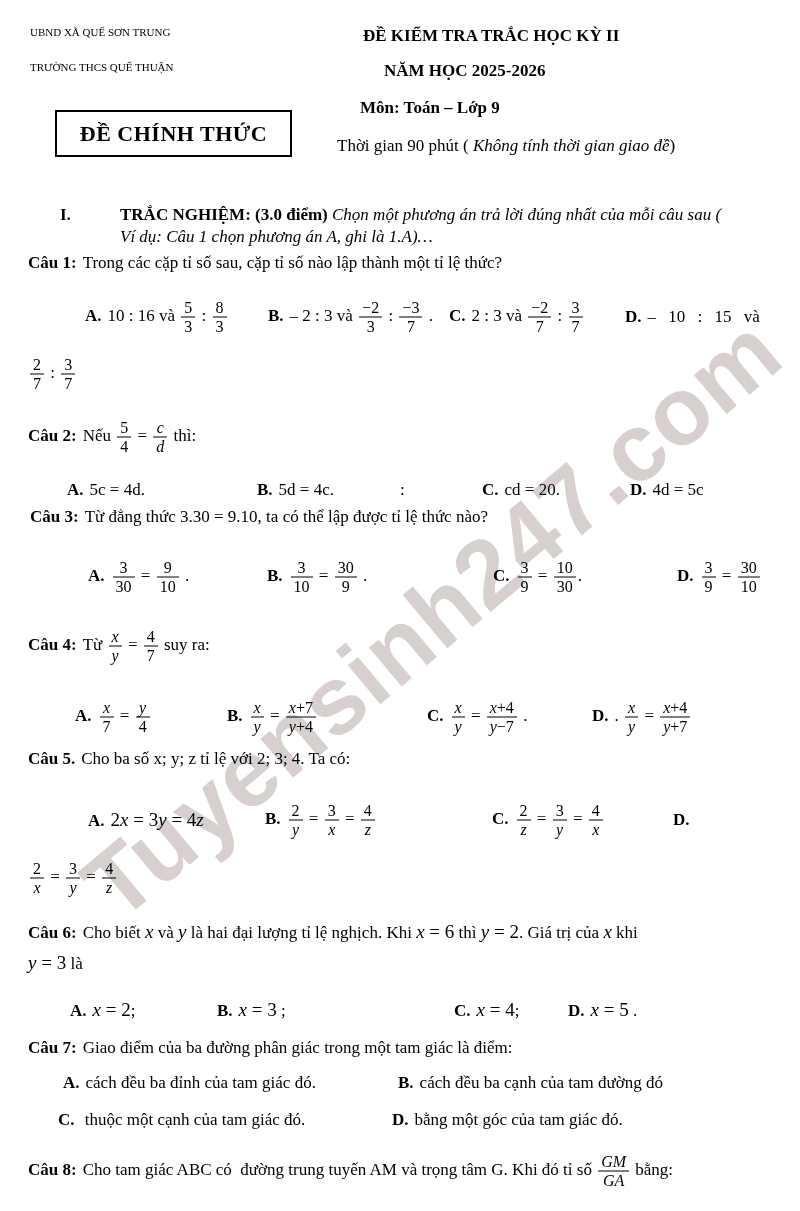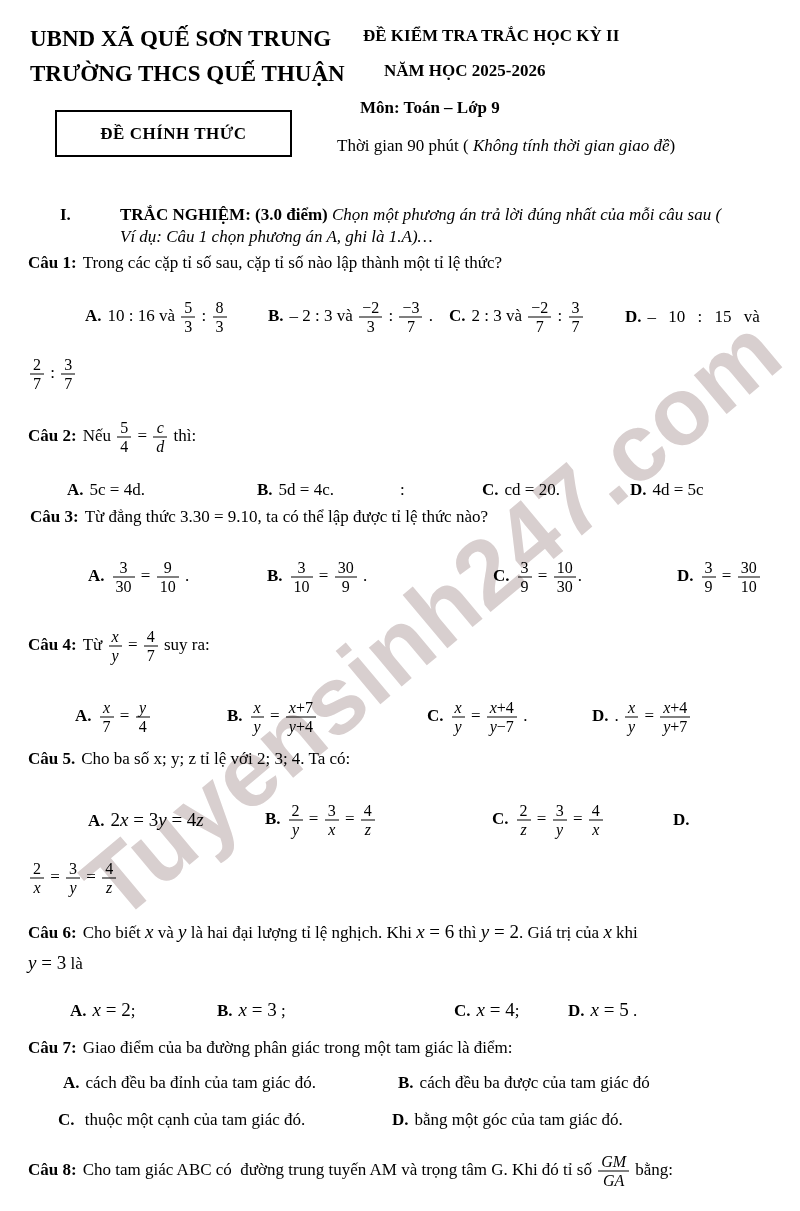--- a/index.html
+++ b/index.html
@@ -15,27 +15,27 @@
     position:absolute;left:432px;top:618px;
     transform:translate(-50%,-50%) rotate(-40deg);
     font-family:"Liberation Sans","DejaVu Sans",sans-serif;
     font-weight:bold;font-size:96px;letter-spacing:1px;
     white-space:nowrap;z-index:0;user-select:none;
   }
   .content{position:absolute;inset:0;z-index:1;}
   .abs{position:absolute;white-space:nowrap;}
   .b{font-weight:bold;}
   .i{font-style:italic;}
-  .hdr{font-weight:bold;font-size:23px;}
+  .hdr{font-weight:normal;font-size:11px;}
   .hdr-title{font-weight:bold;font-size:17px;}
   .official-box{
     position:absolute;left:55px;top:110px;width:233px;height:43px;
     border:2px solid #000;
     display:flex;align-items:center;justify-content:center;
-    font-weight:bold;font-size:17px;letter-spacing:.5px;
+    font-weight:bold;font-size:22px;letter-spacing:.5px;
   }
   .textline{position:absolute;white-space:nowrap;line-height:23px;}
   .qlbl{font-weight:bold;margin-right:6px;}
   .num-col{display:inline-block;width:60px;font-weight:bold;}
   .row{position:absolute;left:0;width:676px;}
   .opt{position:absolute;top:50%;transform:translateY(-50%);white-space:nowrap;}
   .opt .lbl{font-weight:bold;margin-right:6px;}
   .mt{white-space:pre;}
   .mm{white-space:pre;font-size:19px;}
   .mm i, .frac i{font-style:italic;}
@@ -142,21 +142,21 @@
         <span class="opt" style="left: 217px;"><span class="lbl">B.</span><span class="mm"><i>x</i> = 3</span><span class="mt"> ;</span></span>
         <span class="opt" style="left: 423px; margin-left: 31px;"><span class="lbl">C.</span><span class="mm"><i>x</i> = 4</span><span class="mt">;</span></span>
         <span class="opt" style="left: 568px;"><span class="lbl">D.</span><span class="mm"><i>x</i> = 5</span><span class="mt"> .</span></span>
       </div>
 
     <div class="textline" style="left:28px;top:1036px;">
       <span class="qlbl">Câu 7:</span><span>Giao điểm của ba đường phân giác trong một tam giác là điểm:</span>
     </div>
     <div class="row" style="top:1070px;height:26px;">
         <span class="opt" style="left: 63px;"><span class="lbl">A.</span><span class="mt">cách đều ba đỉnh của tam giác đó.</span></span>
-        <span class="opt" style="left: 398px;"><span class="lbl">B.</span><span class="mt">cách đều ba được của tam giác đó</span></span>
+        <span class="opt" style="left: 398px;"><span class="lbl">B.</span><span class="mt">cách đều ba cạnh của tam đường đó</span></span>
       </div>
     <div class="row" style="top:1107px;height:26px;">
         <span class="opt" style="left: 58px;"><span class="lbl">C.</span><span class="mt"> thuộc một cạnh của tam giác đó.</span></span>
         <span class="opt" style="left: 392px;"><span class="lbl">D.</span><span class="mt">bằng một góc của tam giác đó.</span></span>
       </div>
 
     <div class="row" style="top:1144px;height:54px;">
       <span class="opt" style="left:28px;"><span class="lbl">Câu 8:</span><span><span class="mt">Cho tam giác ABC có  đường trung tuyến AM và trọng tâm G. Khi đó tỉ số </span><span class="frac"><span class="fnum"><i>GM</i></span><span class="fden"><i>GA</i></span></span><span class="mt"> bằng:</span></span></span>
     </div>
 

